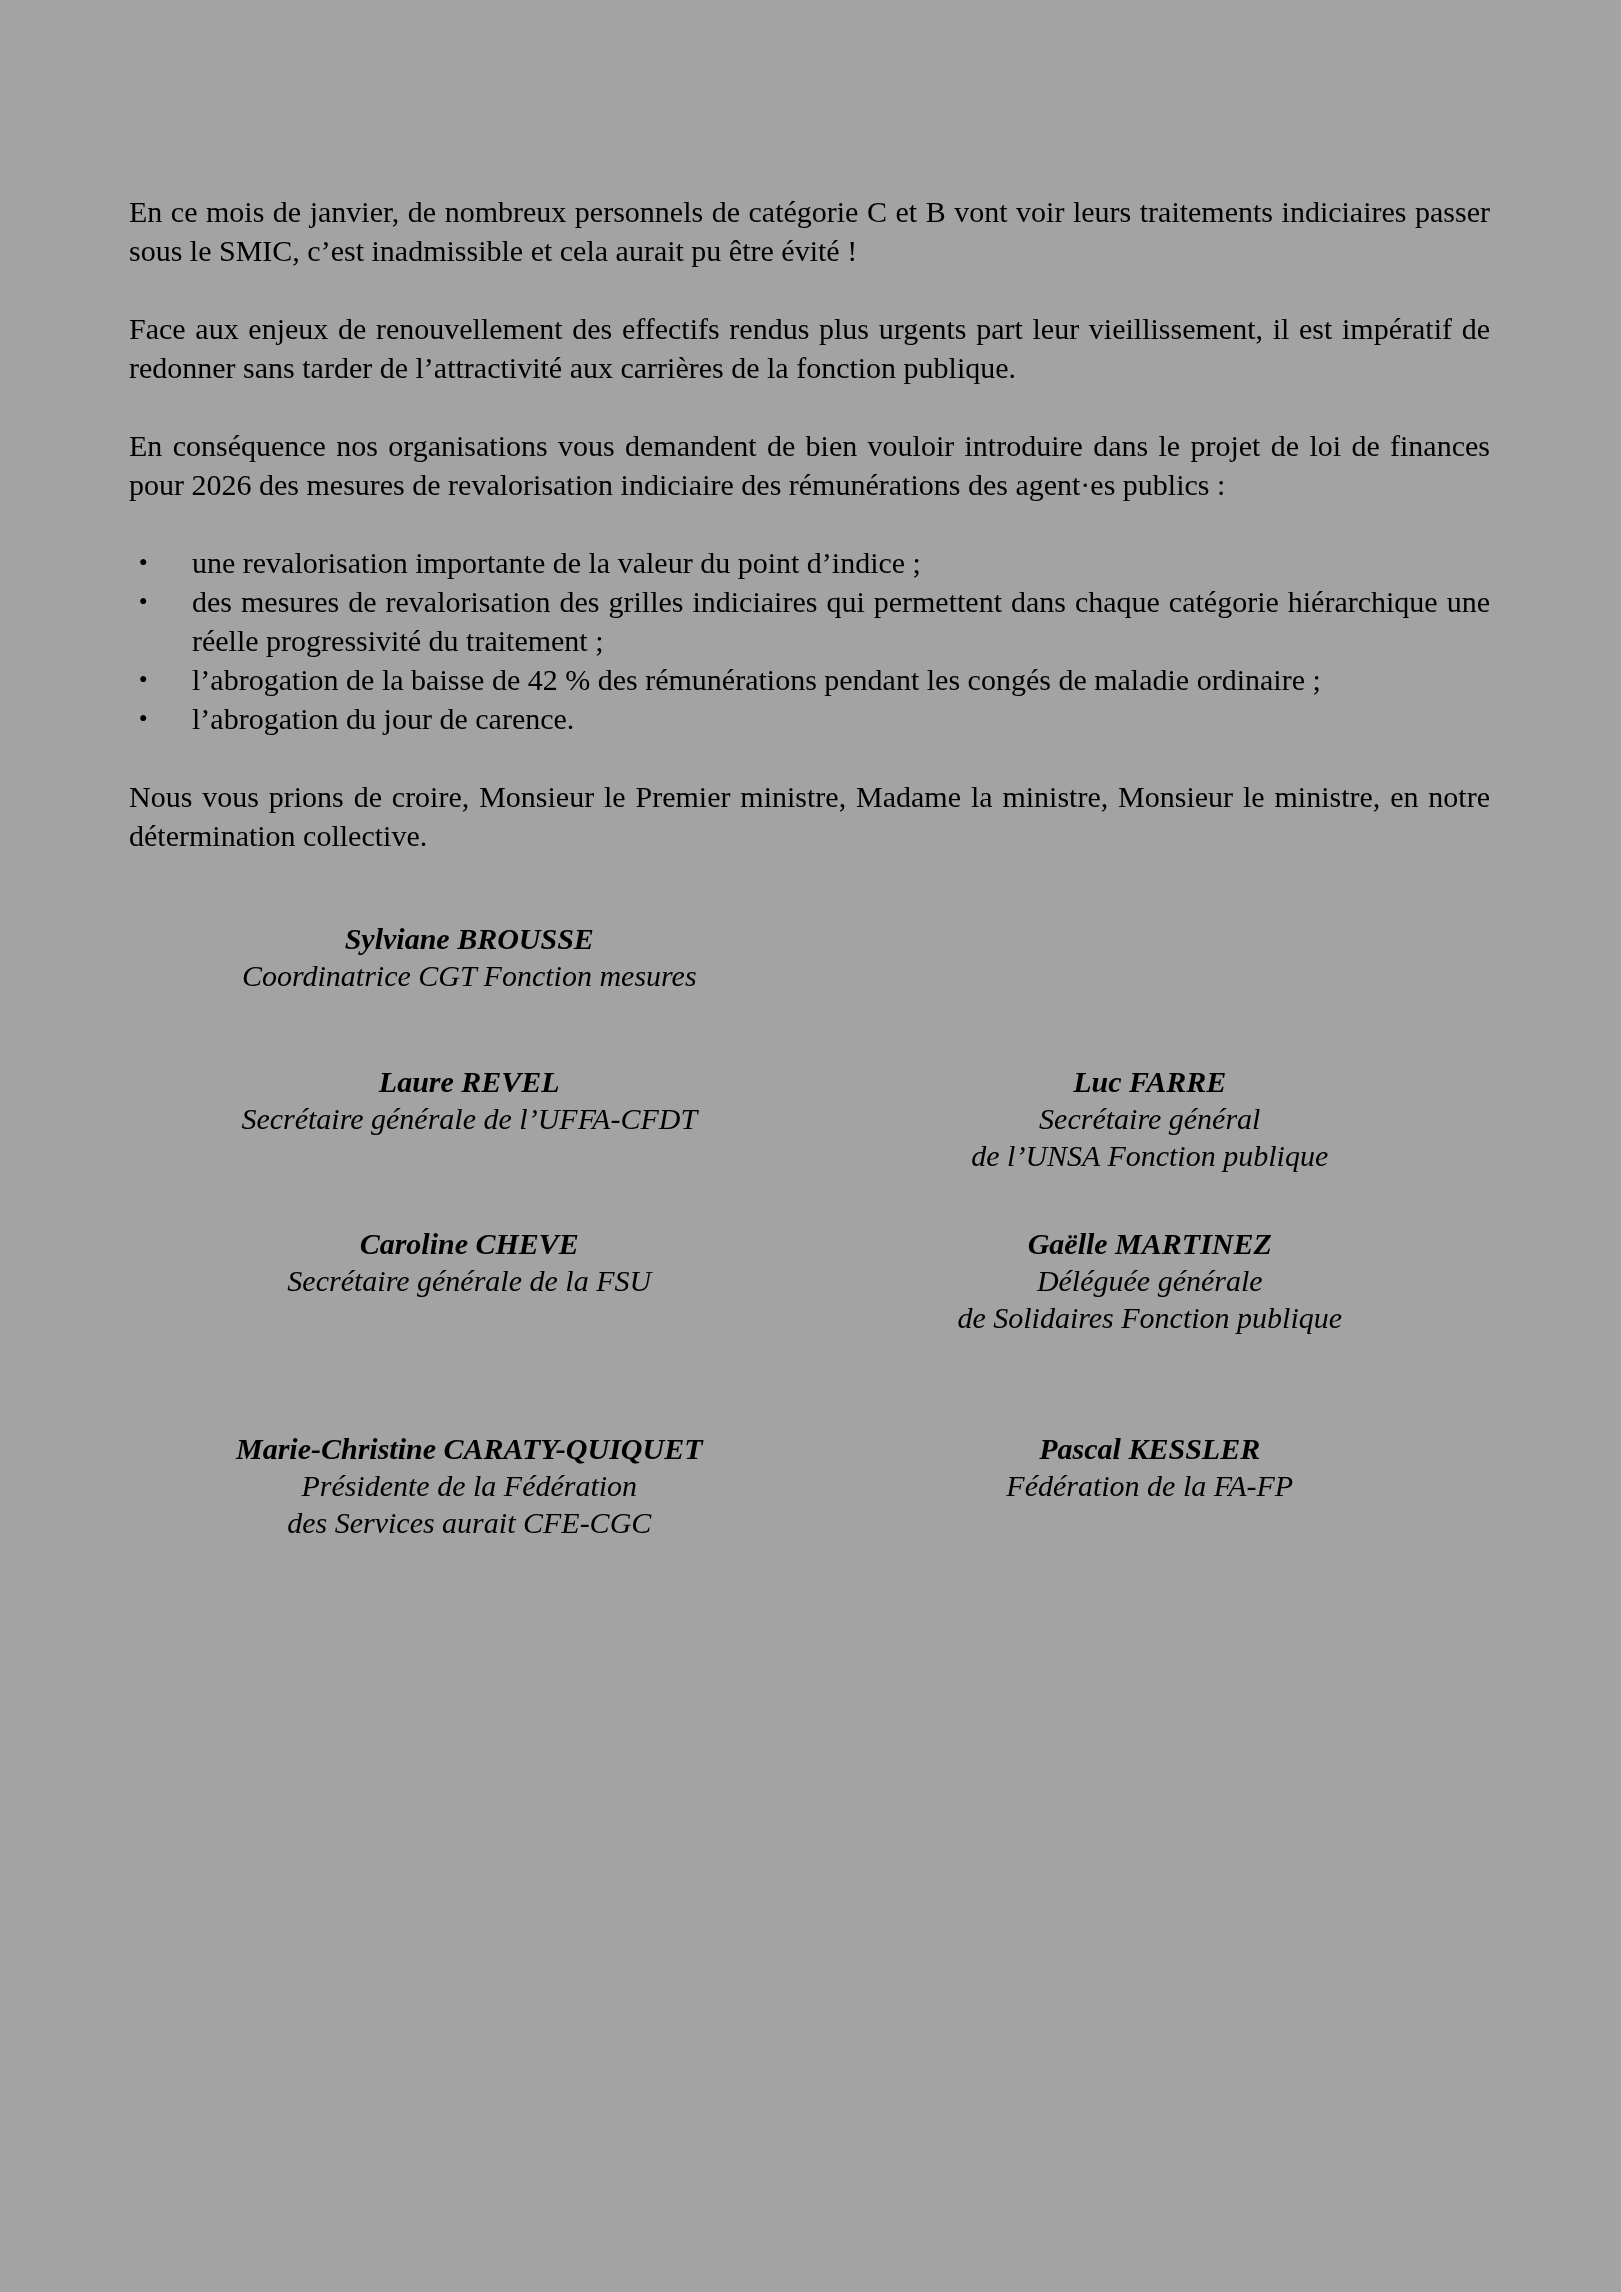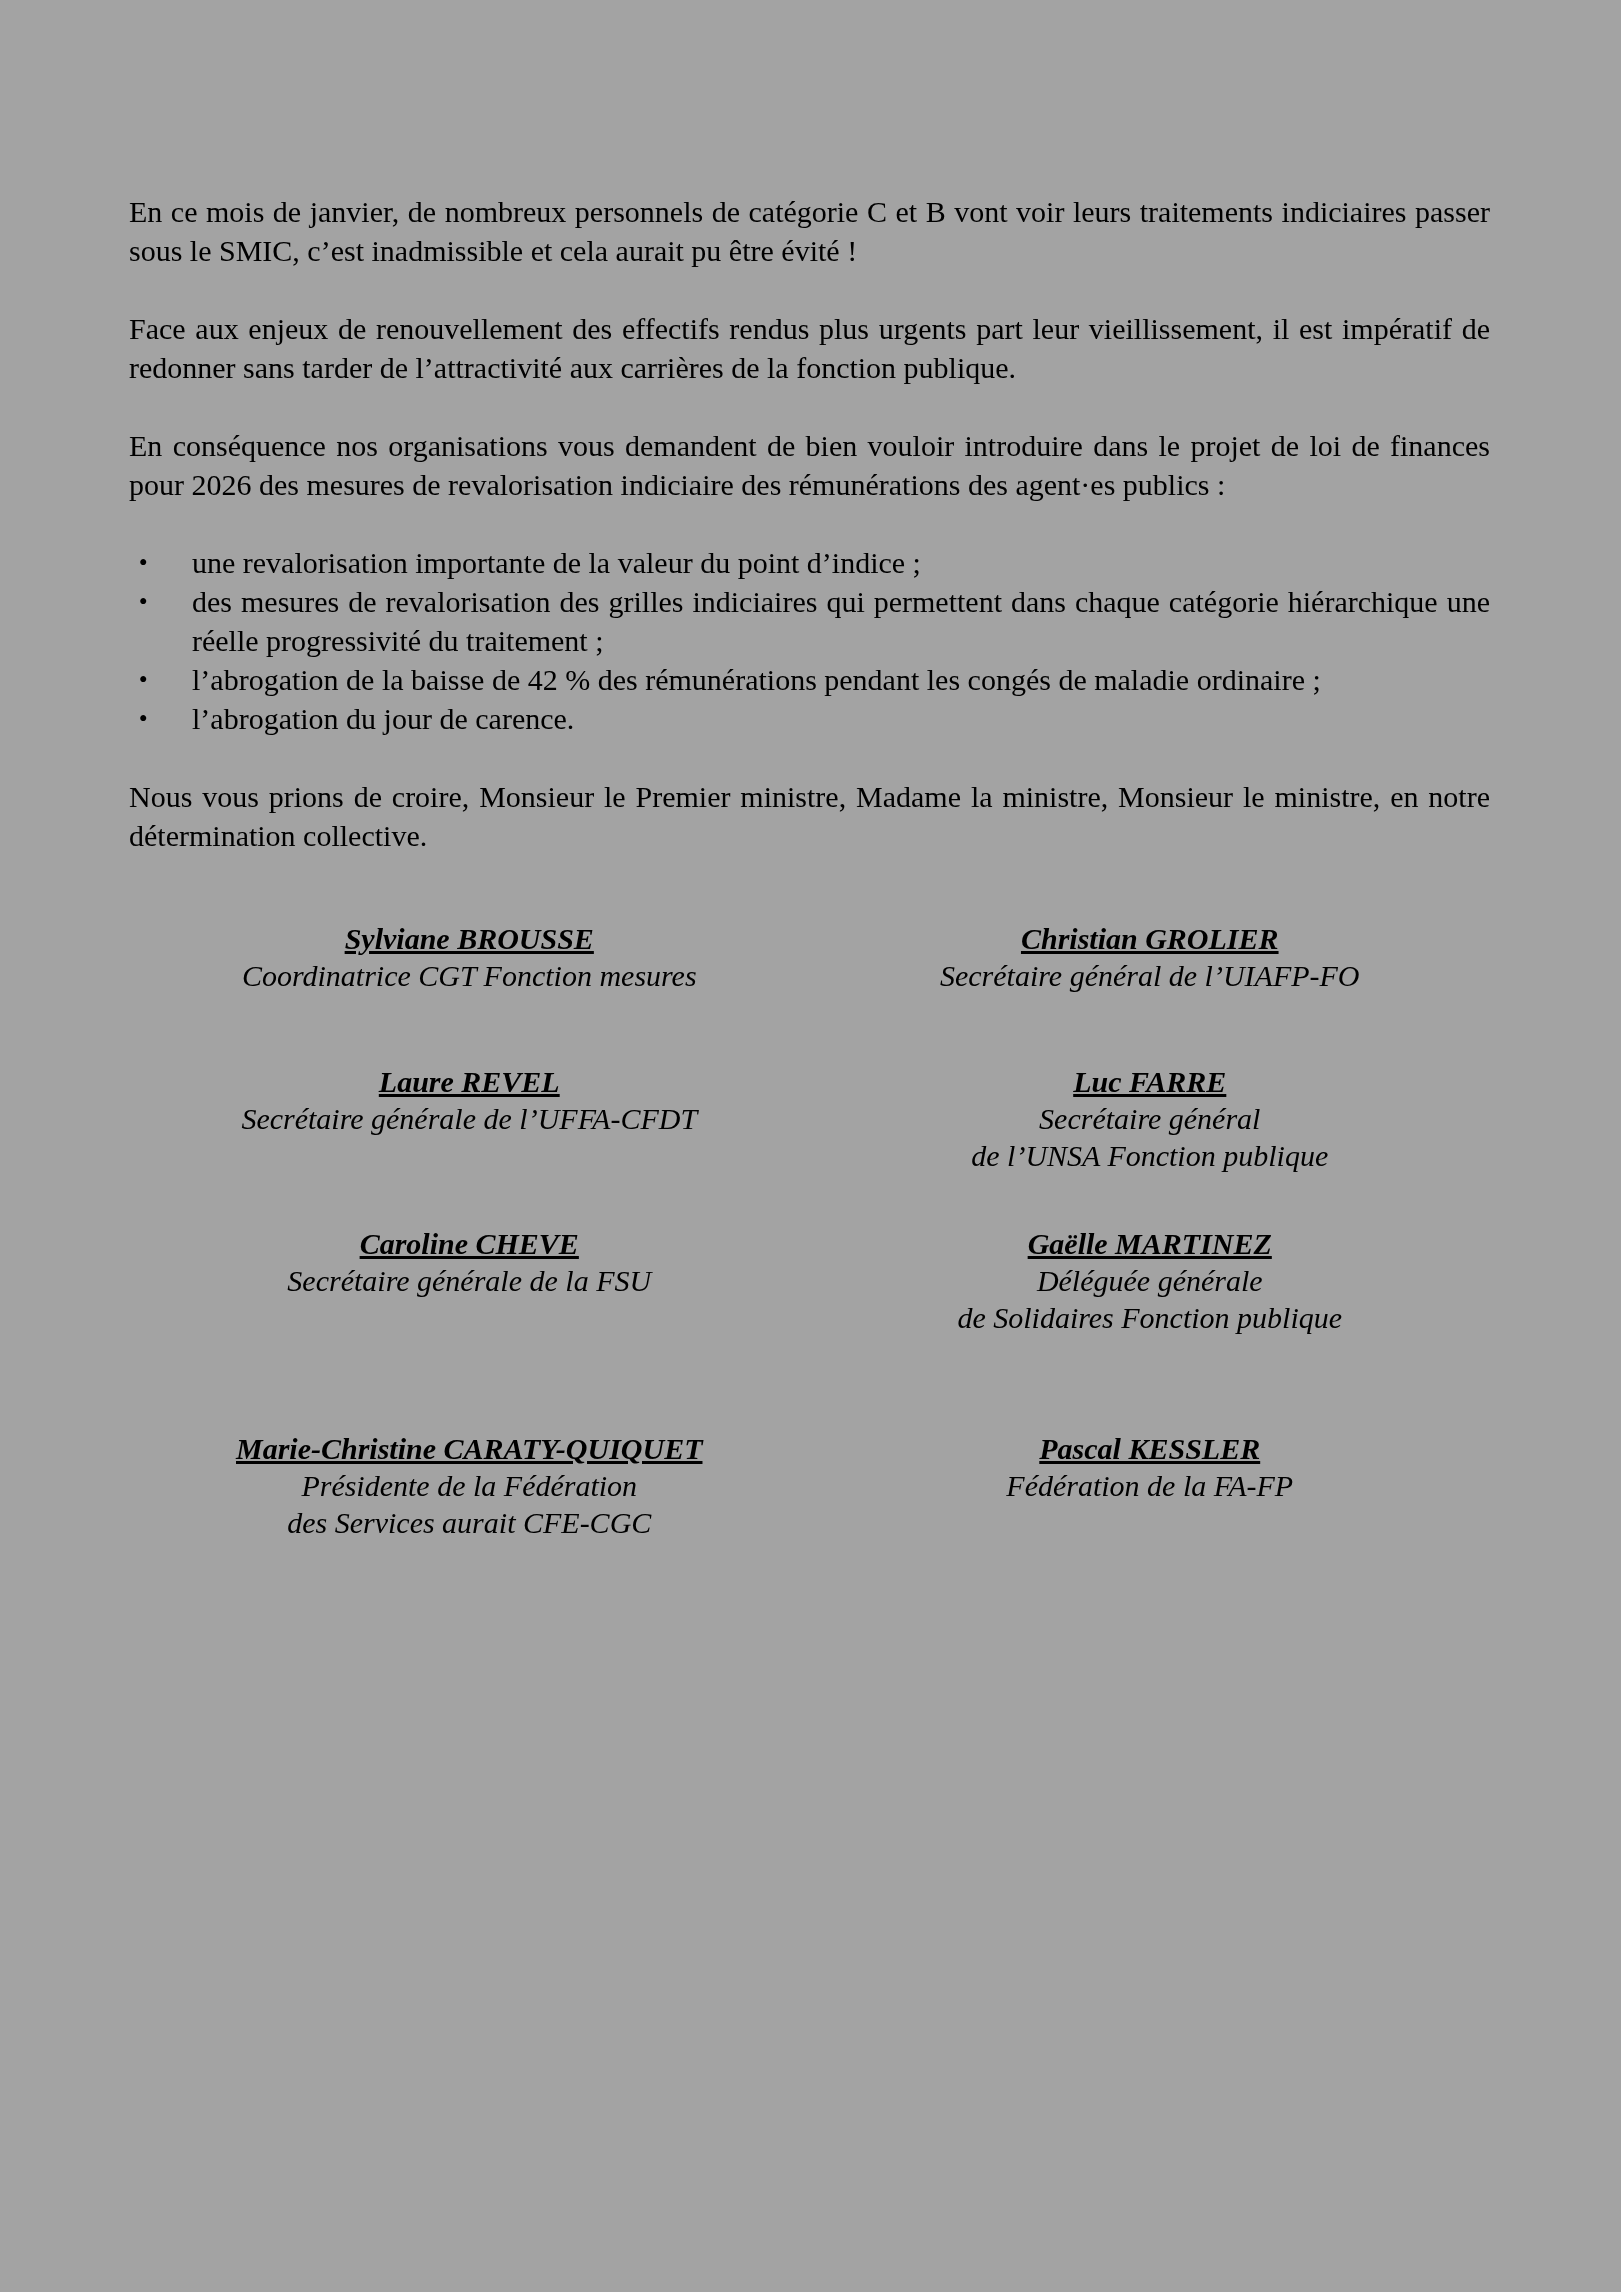--- a/index.html
+++ b/index.html
@@ -61,21 +61,20 @@
   .sig-row-4 { margin-top: 94px; }
   .sig {
     width: 50%;
     text-align: center;
     font-size: 30px;
     line-height: 37px;
   }
   .sig-name {
     font-weight: bold;
     font-style: italic;
-    text-decoration: underline;
   }
   .sig-title {
     font-style: italic;
   }
 </style>
 </head>
 <body>
 
 <div class="page">
   <div class="content">
@@ -106,24 +105,20 @@
     <p class="closing">Nous vous prions de croire, Monsieur le Premier ministre, Madame la ministre, Monsieur le ministre, en notre détermination collective.</p>
   </div>
 
   <div class="signatures">
 
     <div class="sig-row sig-row-1">
       <div class="sig">
         <div class="sig-name">Sylviane BROUSSE</div>
         <div class="sig-title">Coordinatrice CGT Fonction mesures</div>
       </div>
-      <div class="sig">
-        <div class="sig-name">Christian GROLIER</div>
-        <div class="sig-title">Secrétaire général de l’UIAFP-FO</div>
-      </div>
     </div>
 
     <div class="sig-row sig-row-2">
       <div class="sig">
         <div class="sig-name">Laure REVEL</div>
         <div class="sig-title">Secrétaire générale de l’UFFA-CFDT</div>
       </div>
       <div class="sig">
         <div class="sig-name">Luc FARRE</div>
         <div class="sig-title">Secrétaire général</div>

